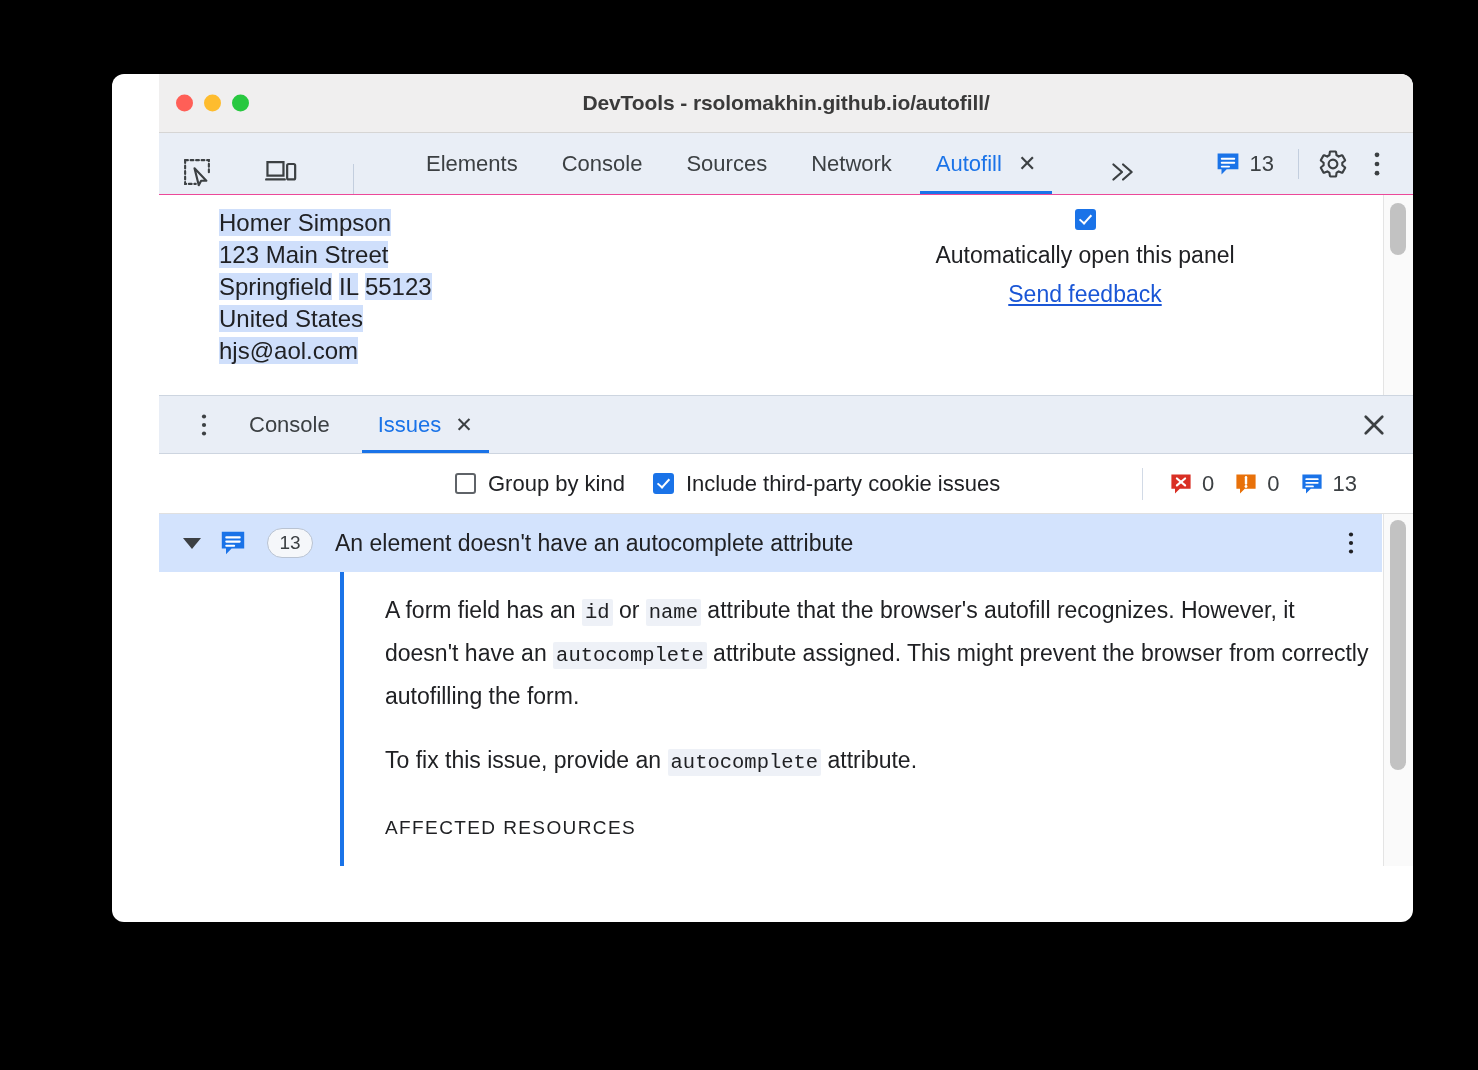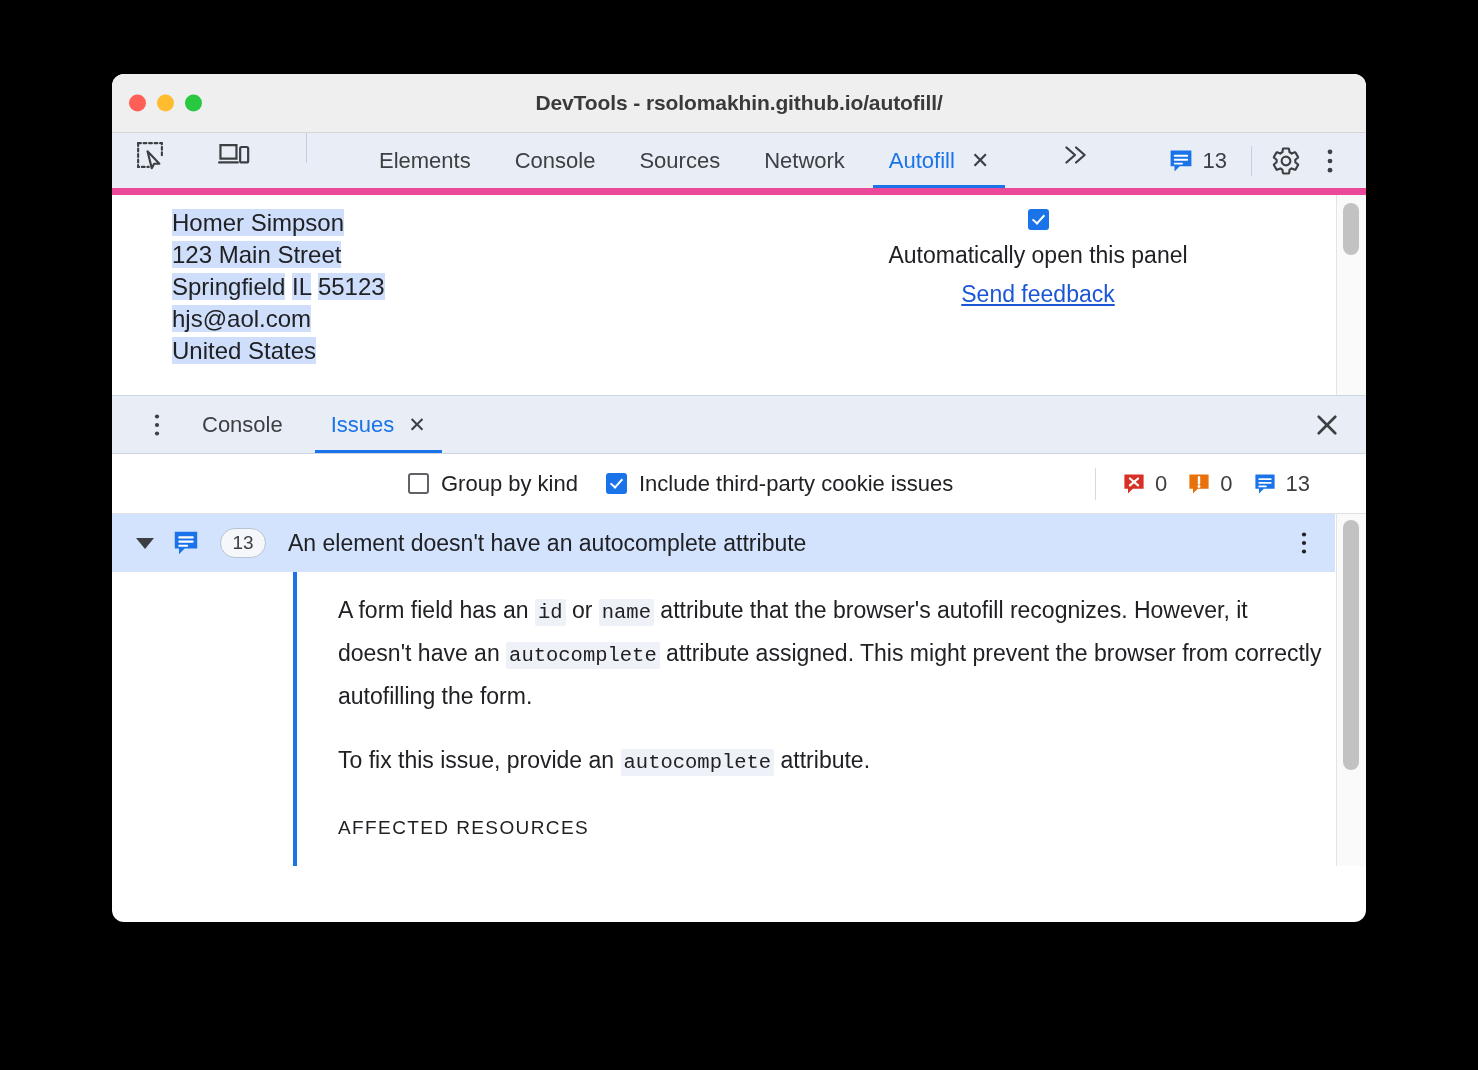--- a/index.html
+++ b/index.html
@@ -19,20 +19,21 @@
   .window {
     position: absolute;
     left: 112px;
     top: 74px;
     width: 1254px;
     height: 848px;
     background: #ffffff;
     border-radius: 12px;
     overflow: hidden;
     box-shadow: 0 0 0 1px rgba(0,0,0,0.10);
+    padding-left: 47px;
   }
 
   .titlebar {
     position: relative;
     height: 58px;
     background: #f0efef;
     border-bottom: 1px solid #d6d5d4;
     display: flex;
     align-items: center;
   }
@@ -55,23 +56,23 @@
     font-weight: bold;
     color: #3a3a3a;
     letter-spacing: -0.1px;
   }
 
   
   .tabbar {
     position: relative;
     height: 62px;
     background: #e9eef6;
-    border-bottom: 7px solid #ec4899;
-    display: flex;
-    align-items: flex-start;
+    border-bottom: 1px solid #ec4899;
+    display: flex;
+    align-items: flex-end;
     padding-left: 16px;
     box-sizing: border-box;
     gap: 40px;
   }
   .tb-icon {
     width: 44px; height: 44px;
     display: flex; align-items: center; justify-content: center;
     color: #3c4043;
   }
   .tb-sep {
@@ -454,22 +455,22 @@
       </div>
     </div>
   </div>
 
   <div class="autofill-panel">
     <div class="autofill-inner">
       <div class="address-block">
         <span class="ln"><span class="hl">Homer Simpson</span></span>
         <span class="ln"><span class="hl">123 Main Street</span></span>
         <span class="ln"><span class="hl">Springfield</span><span> </span><span class="hl">IL</span><span> </span><span class="hl">55123</span></span>
+        <span class="ln"><span class="hl">United States</span></span>
         <span class="ln"><span class="hl">hjs@aol.com</span></span>
-        <span class="ln"><span class="hl">United States</span></span>
       </div>
 
       <div class="addr-controls">
         <span class="cb checked"></span>
         <span>Automatically open this panel</span>
         <a class="feedback-link" href="#">Send feedback</a>
       </div>
 
       <div class="sbar-track" style="top:0; height:100%;">
         <div class="sbar-thumb" style="top:8px; height:52px;"></div>

